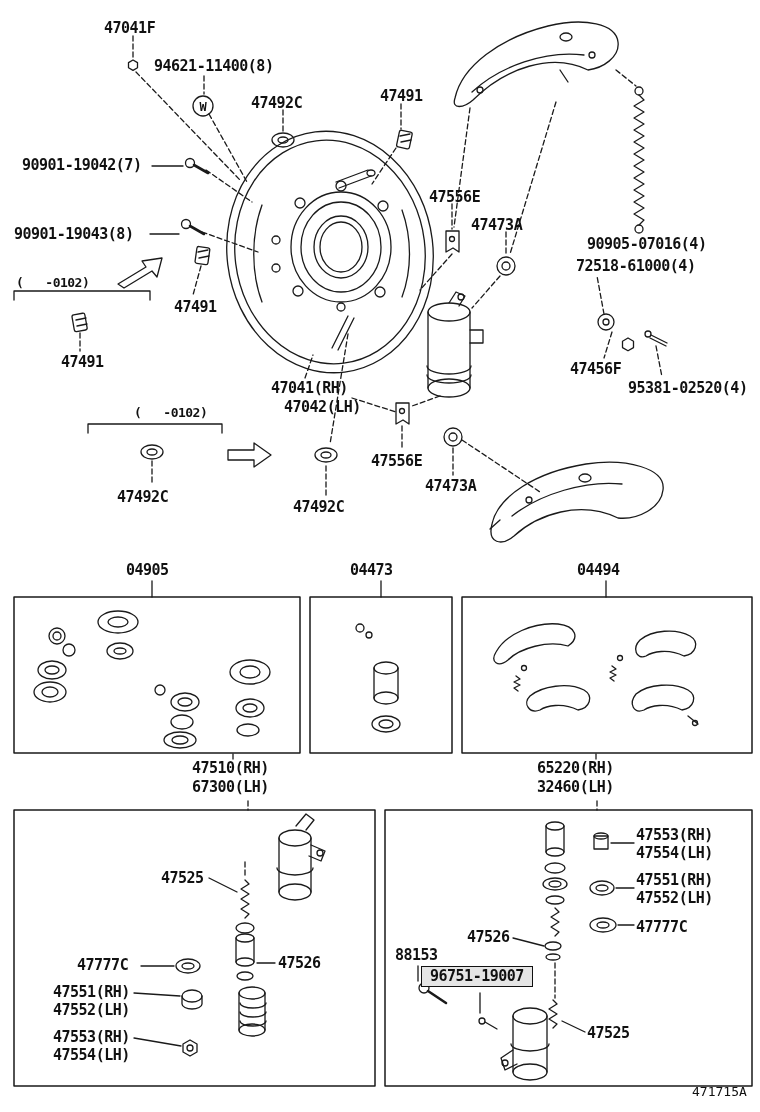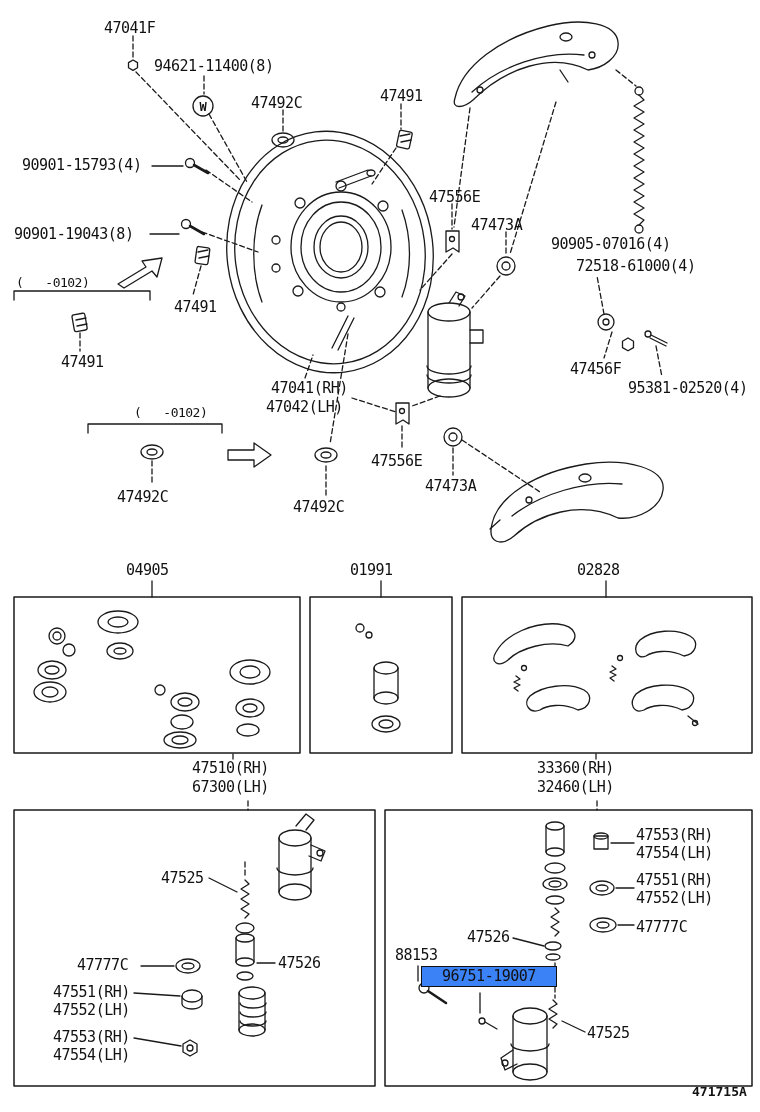--- a/index.html
+++ b/index.html
@@ -7,24 +7,24 @@
   .stage{position:relative;width:760px;height:1112px;background:#fff;overflow:hidden;
          font-family:"DejaVu Sans Mono",monospace}
   .art{position:absolute;left:0;top:0;z-index:1}
   .art path,.art circle,.art ellipse,.art rect,.art line,.art polyline{
     fill:none;stroke:#1a1a1a;stroke-width:1.3;stroke-linecap:round;stroke-linejoin:round}
   .art .box{stroke-width:1.5}
   .art .dash{stroke-dasharray:5 3}
   .art .thick{stroke-width:2.6}
   .art text{fill:#111;stroke:none;font:bold 12px "DejaVu Sans Mono",monospace}
   .callout{position:absolute;z-index:2;color:#111;font-family:"DejaVu Sans Mono",monospace;
-           font-weight:normal;font-size:15px;letter-spacing:-0.5px;line-height:1.15;white-space:pre}
+           font-weight:bold;font-size:15px;letter-spacing:-0.5px;line-height:1.15;white-space:pre}
   .callout.small{font-size:13px}
-  .callout.boxed{border:1.6px solid #111;padding:1px 20px;background:#3b82f6}
-  .callout.plain{font-weight:bold;font-size:13px;letter-spacing:0}
+  .callout.boxed{border:1.6px solid #111;padding:1px 8px;background:#e5e5e5}
+  .callout.plain{font-weight:normal;font-size:13px;letter-spacing:0}
 </style>
 </head>
 <body>
 
 <div class="stage">
 
   <svg class="art" width="760" height="1112" viewBox="0 0 760 1112">
 
     <g>
       <ellipse cx="330" cy="252" rx="103" ry="121" transform="rotate(-7 330 252)"></ellipse>
@@ -316,44 +316,44 @@
       <path d="M513,1050 l-12,8 l4,12 l12,-6"></path>
         <circle cx="505" cy="1063" r="3"></circle>
       <path d="M553,1000 l4,4 l-8,5 l8,5 l-8,5 l8,5 l-4,4"></path>
     </g>
   </svg>
 
   <div class="callout" style="left:104px;top:20px">47041F</div>
   <div class="callout" style="left:154px;top:58px">94621-11400(8)</div>
   <div class="callout" style="left:251px;top:95px">47492C</div>
   <div class="callout" style="left:380px;top:88px">47491</div>
-  <div class="callout" style="left:22px;top:157px">90901-15793(4)</div>
+  <div class="callout" style="left:22px;top:157px">90901-19042(7)</div>
   <div class="callout" style="left:429px;top:189px">47556E</div>
   <div class="callout" style="left:471px;top:217px">47473A</div>
   <div class="callout" style="left:14px;top:226px">90901-19043(8)</div>
-  <div class="callout" style="left:551px;top:236px">90905-07016(4)</div>
+  <div class="callout" style="left:587px;top:236px">90905-07016(4)</div>
   <div class="callout" style="left:576px;top:258px">72518-61000(4)</div>
   <div class="callout small" style="left:16px;top:276px">(   -0102)</div>
   <div class="callout" style="left:174px;top:299px">47491</div>
   <div class="callout" style="left:570px;top:361px">47456F</div>
   <div class="callout" style="left:628px;top:380px">95381-02520(4)</div>
   <div class="callout" style="left:61px;top:354px">47491</div>
   <div class="callout" style="left:271px;top:380px">47041(RH)</div>
-  <div class="callout" style="left:266px;top:399px">47042(LH)</div>
+  <div class="callout" style="left:284px;top:399px">47042(LH)</div>
   <div class="callout small" style="left:134px;top:406px">(   -0102)</div>
   <div class="callout" style="left:371px;top:453px">47556E</div>
   <div class="callout" style="left:425px;top:478px">47473A</div>
   <div class="callout" style="left:117px;top:489px">47492C</div>
   <div class="callout" style="left:293px;top:499px">47492C</div>
   <div class="callout" style="left:126px;top:562px">04905</div>
-  <div class="callout" style="left:350px;top:562px">01991</div>
-  <div class="callout" style="left:577px;top:562px">02828</div>
+  <div class="callout" style="left:350px;top:562px">04473</div>
+  <div class="callout" style="left:577px;top:562px">04494</div>
   <div class="callout" style="left:192px;top:760px">47510(RH)</div>
   <div class="callout" style="left:192px;top:779px">67300(LH)</div>
-  <div class="callout" style="left:537px;top:760px">33360(RH)</div>
+  <div class="callout" style="left:537px;top:760px">65220(RH)</div>
   <div class="callout" style="left:537px;top:779px">32460(LH)</div>
   <div class="callout" style="left:161px;top:870px">47525</div>
   <div class="callout" style="left:278px;top:955px">47526</div>
   <div class="callout" style="left:77px;top:957px">47777C</div>
   <div class="callout" style="left:53px;top:984px">47551(RH)</div>
   <div class="callout" style="left:53px;top:1002px">47552(LH)</div>
   <div class="callout" style="left:53px;top:1029px">47553(RH)</div>
   <div class="callout" style="left:53px;top:1047px">47554(LH)</div>
   <div class="callout" style="left:636px;top:827px">47553(RH)</div>
   <div class="callout" style="left:636px;top:845px">47554(LH)</div>

